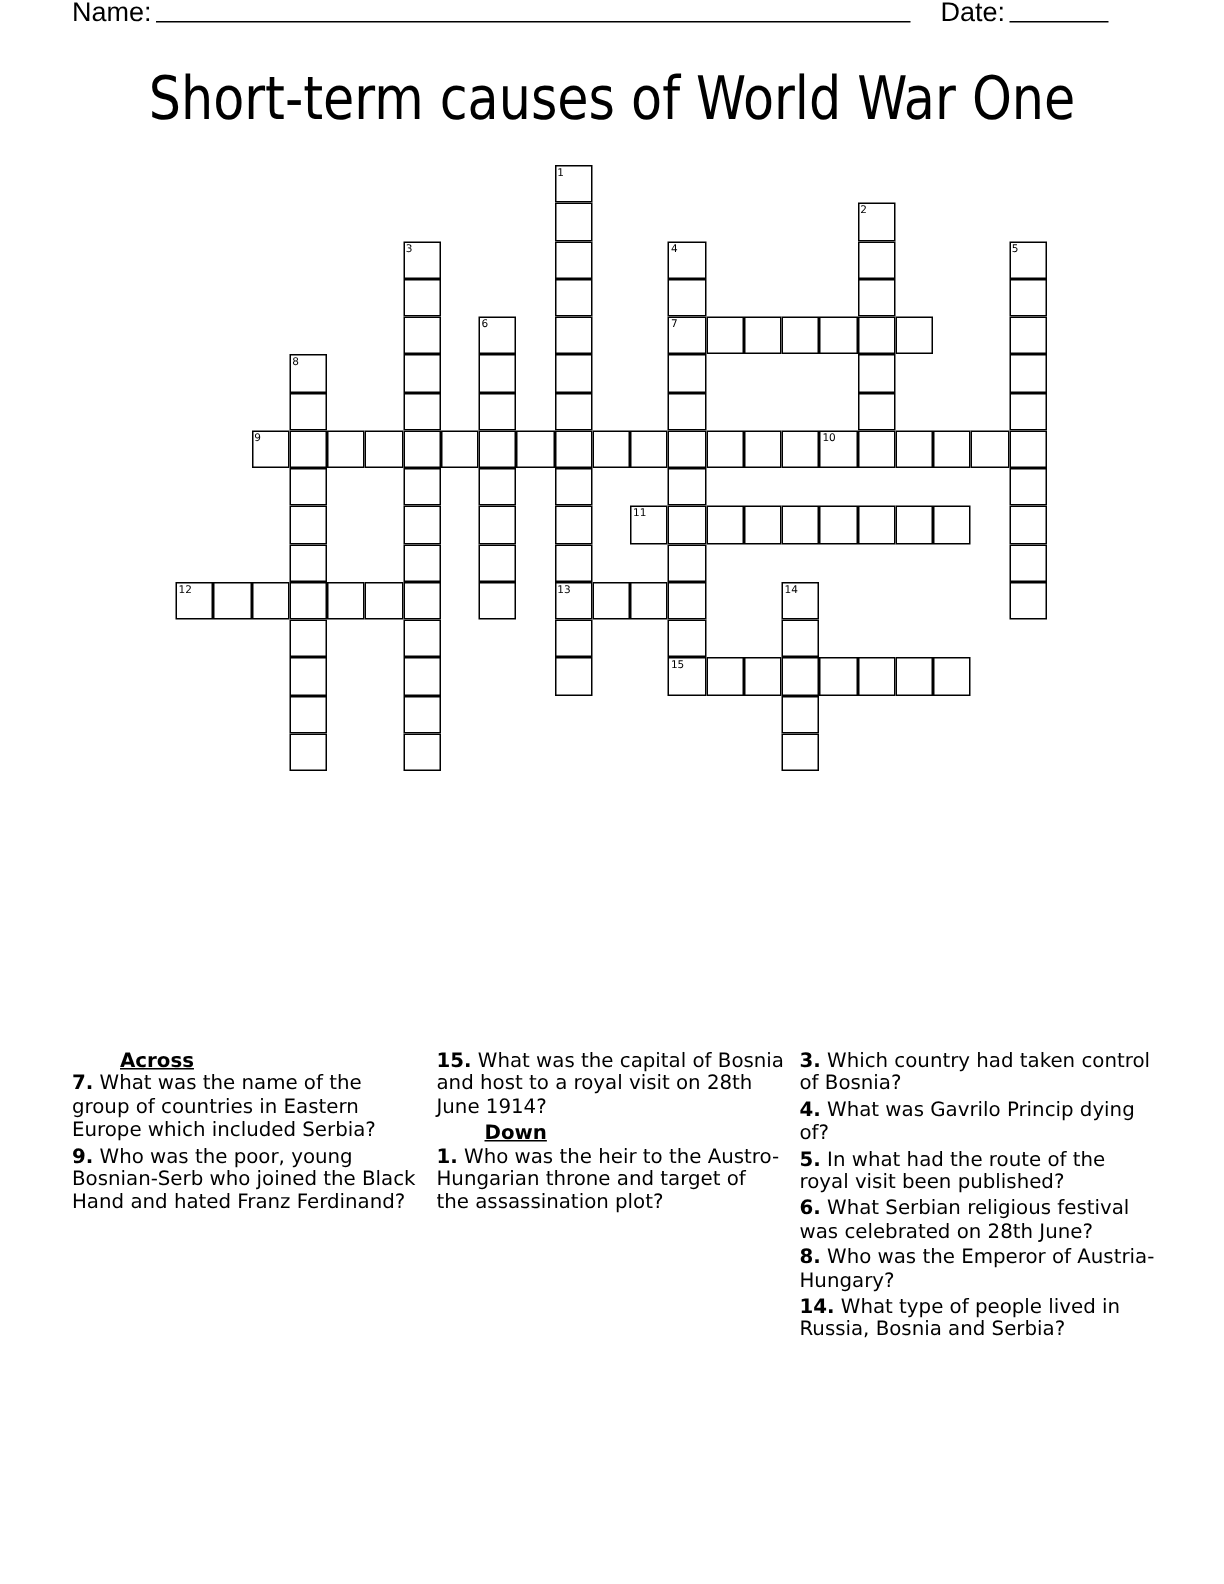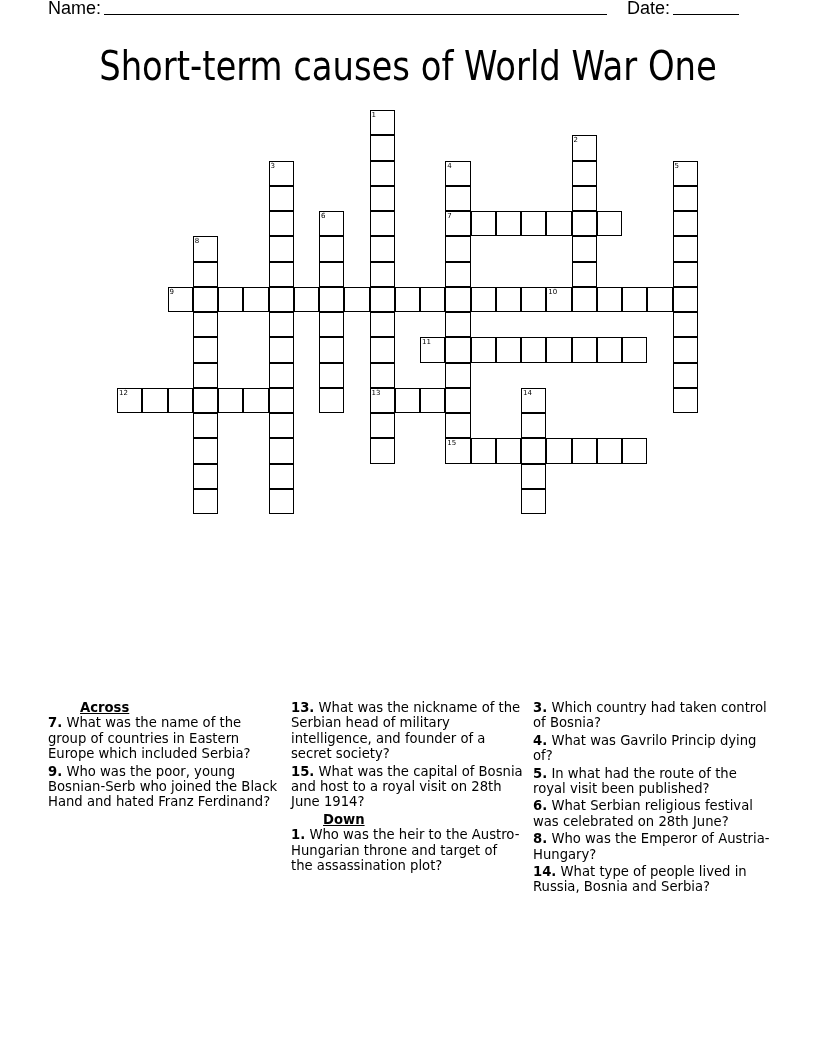--- a/index.html
+++ b/index.html
@@ -213,21 +213,20 @@
     <div class="cell" style="left: 505px; top: 328.25px;"></div>
   </div>
 
 <div class="clues col1">
   <div class="heading">Across</div>
   <div class="clue"><b>7.</b><span> What was the name of the group of countries in Eastern Europe which included Serbia?</span></div>
   <div class="clue"><b>9.</b><span> Who was the poor, young Bosnian-Serb who joined the Black Hand and hated Franz Ferdinand?</span></div>
 </div>
 
 <div class="clues col2">
-  <div class="clue"><b>13.</b><span> What was the nickname of the Serbian head of military intelligence, and founder of a secret society?</span></div>
   <div class="clue"><b>15.</b><span> What was the capital of Bosnia and host to a royal visit on 28th June 1914?</span></div>
   <div class="heading">Down</div>
   <div class="clue"><b>1.</b><span> Who was the heir to the Austro-Hungarian throne and target of the assassination plot?</span></div>
 </div>
 
 <div class="clues col3">
   <div class="clue"><b>3.</b><span> Which country had taken control of Bosnia?</span></div>
   <div class="clue"><b>4.</b><span> What was Gavrilo Princip dying of?</span></div>
   <div class="clue"><b>5.</b><span> In what had the route of the royal visit been published?</span></div>
   <div class="clue"><b>6.</b><span> What Serbian religious festival was celebrated on 28th June?</span></div>

